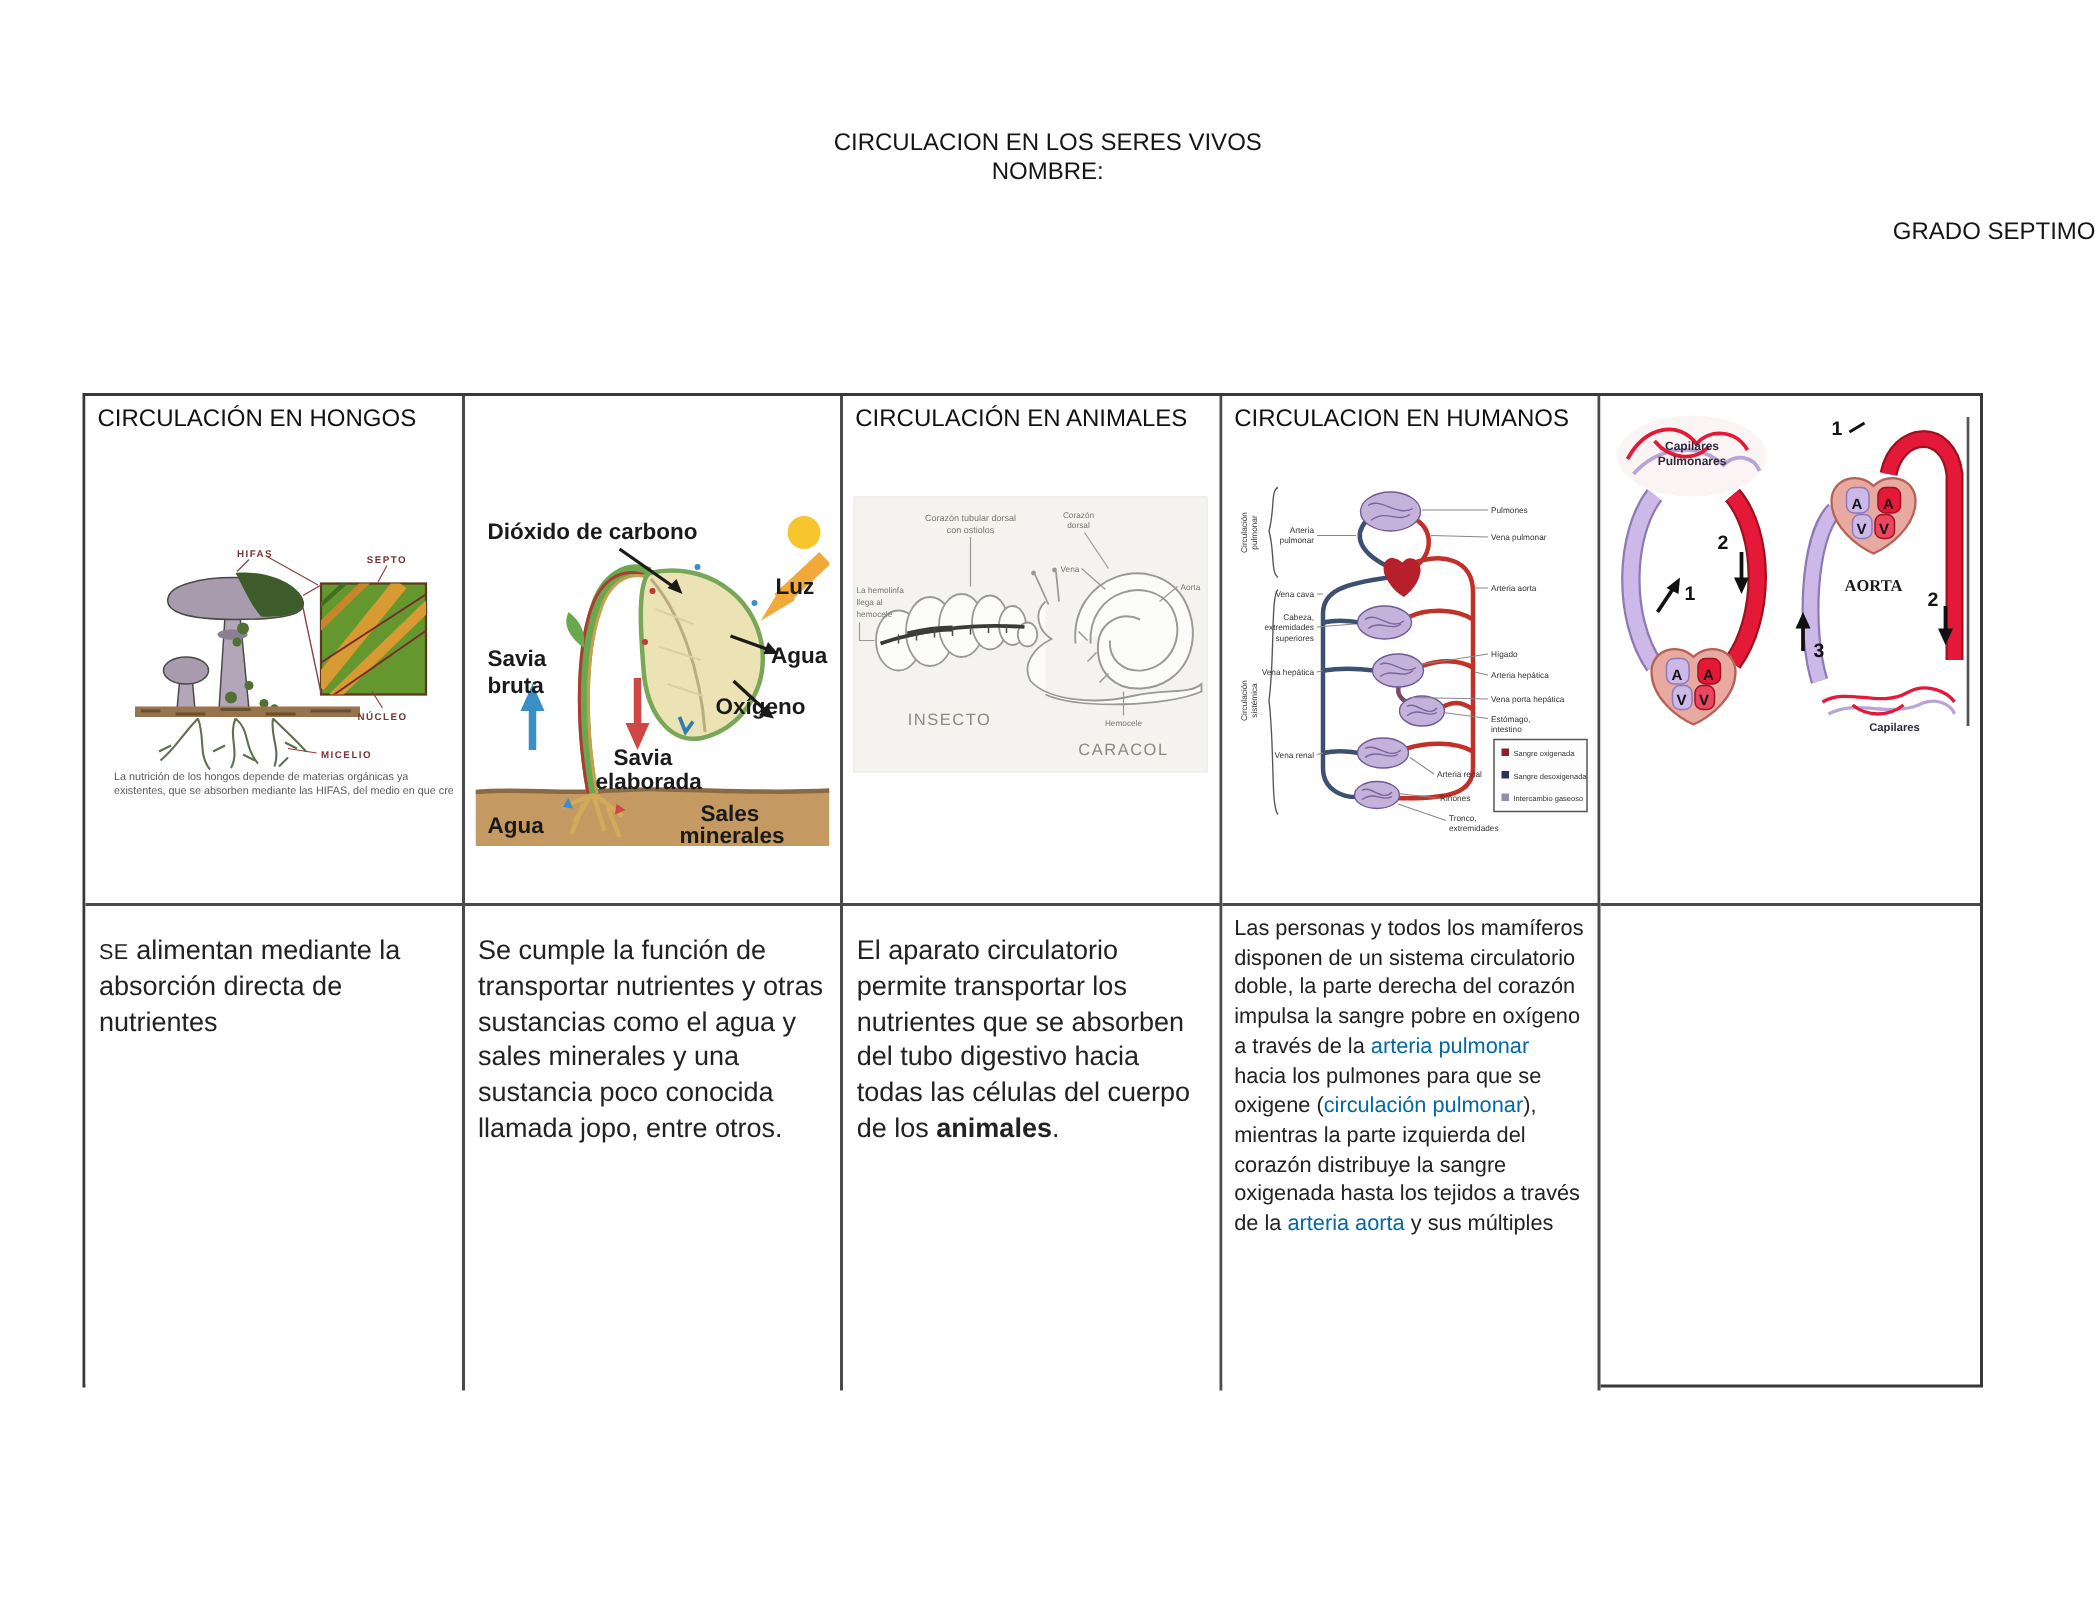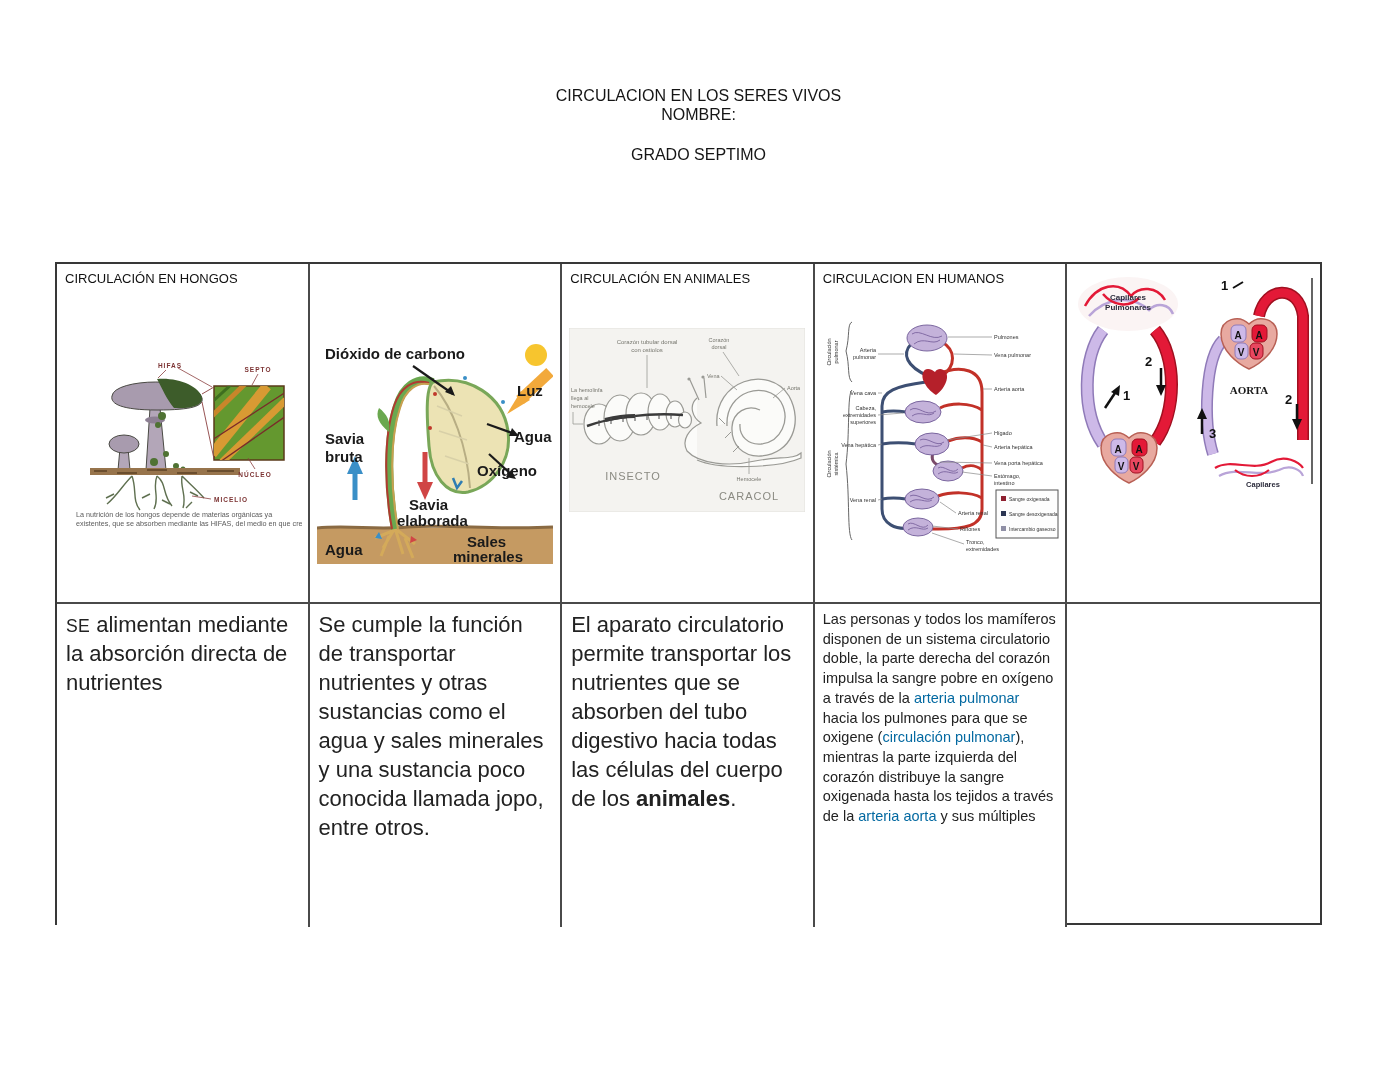--- a/index.html
+++ b/index.html
@@ -2,32 +2,32 @@
 <html><head>
 <meta charset="utf-8">
 <style>
   * { box-sizing: border-box; margin: 0; padding: 0; }
   html,body { width:1397px; height:1080px; background:#ffffff; }
   body { position:relative; font-family:"Liberation Sans", sans-serif; color:#1c1c1c; overflow:hidden; }
 
   .title-block { position:absolute; top:0; left:0; width:100%; text-align:center; }
   .doc-title   { position:absolute; top:66px;  width:100%; text-align:center; font-size:16px; color:#151515;margin-top:21px; }
   .doc-name    { position:absolute; top:106px; width:100%; text-align:center; font-size:16px; color:#151515; }
-  .doc-grade   { position:absolute; top:146px; width:100%; text-align:center; font-size:16px; color:#151515; }
+  .doc-grade   { position:absolute; top:146px; width:100%; text-align:right; font-size:16px; color:#151515; }
 
   .doc-table { position:absolute; left:55px; top:262px; width:1267px; height:663px;
                display:grid; grid-template-columns:repeat(5,1fr); grid-template-rows:340px 323px;
                border:2px solid #383838; }
   .cell { border-right:2px solid #4a4a4a; overflow:hidden; background:#fff; }
   .cell.last { border-right:none; }
   .cell.toprow { border-bottom:2px solid #4a4a4a; display:flex; flex-direction:column; align-items:center; }
-  .cell-header { align-self:stretch; padding:7px 8px 2px 8px; font-size:13px; color:#111; white-space:nowrap; }
+  .cell-header { align-self:stretch; padding:7px 8px 2px 8px; font-size:16px; color:#111; white-space:nowrap; }
   .fig-wrap { flex:0 0 auto; }
 
-  .cell.textrow { padding:6px 9px; font-size:22px; line-height:1.32; color:#222; }
+  .cell.textrow { padding:18px 9px; font-size:18px; line-height:1.32; color:#222; }
   .cell.textrow.small { font-size:14.5px; line-height:1.36; padding:6px 8px; }
   .seg-bold { font-weight:bold; }
   .seg-link { color:#0369a1; }
   .seg-caps { font-size:0.8em; letter-spacing:0.3px; }
 
   svg text { font-family:"Liberation Sans", sans-serif; }
   .fig-label-red  { fill:#7c3333; font-weight:bold; letter-spacing:1px; }
   .fig-caption    { fill:#5a5a5a; }
   .plant-label    { fill:#1a1a1a; font-weight:bold; }
   .gray-label     { fill:#77776f; }

